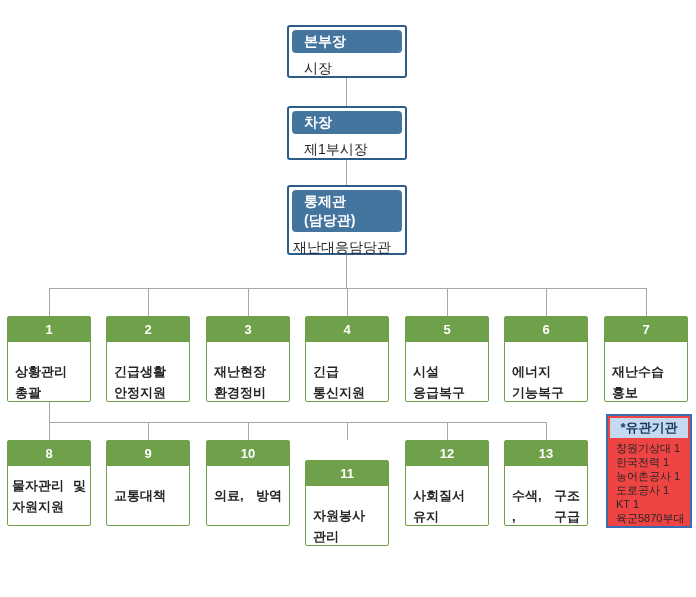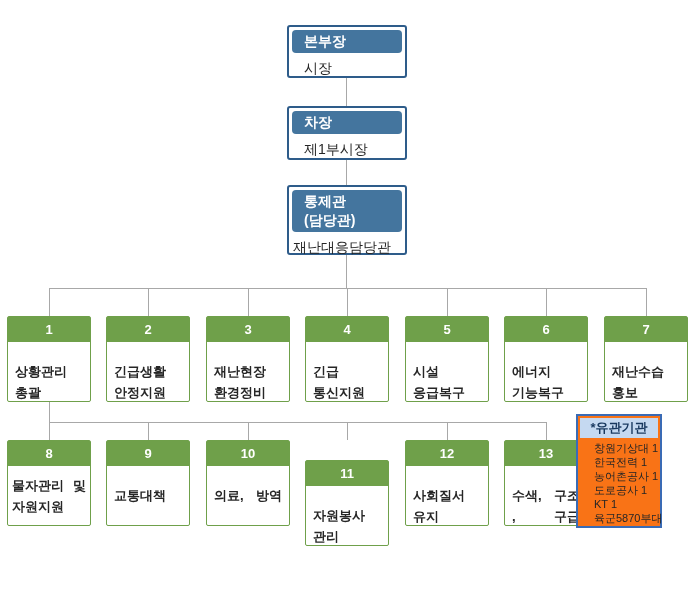--- a/index.html
+++ b/index.html
@@ -23,25 +23,25 @@
   .chain-body .jline{padding:0 15px;line-height:24px;}
 
   
   .g-box{position:absolute;width:84px;height:86px;background:#fff;
          border:1px solid var(--green,#6FA04A);border-radius:2px;box-sizing:border-box;}
   .g-head{height:25px;line-height:25px;background:var(--green,#6FA04A);
           color:#fff;text-align:center;font-weight:bold;font-size:13px;}
   .g-body{padding:19px 7px;font-size:13px;font-weight:bold;line-height:21px;}
 
   
-  .side-box{position:absolute;left:576px;top:414px;width:86px;height:114px;background:#f97316;
+  .side-box{position:absolute;left:606px;top:414px;width:86px;height:114px;background:#ef4444;
             border:2px solid var(--side_border,#3A6BB5);box-sizing:border-box;}
   .side-head{margin:2px;background:var(--light_blue,#C5D9F1);color:var(--navy,#17375E);
              font-weight:bold;font-size:13px;text-align:center;line-height:20px;}
-  .side-body{padding:1px 16px;font-size:11px;line-height:14px;white-space:nowrap;}
+  .side-body{padding:1px 8px;font-size:11px;line-height:14px;white-space:nowrap;}
 </style>
 </head>
 <body>
 
 <div class="stage">
 
   <div class="line v" style="left:346px;top:78px;height:28px"></div>
   <div class="line v" style="left:346px;top:160px;height:25px"></div>
   <div class="line v" style="left:346px;top:255px;height:33px"></div>
   <div class="line h" style="left:49px;top:288px;width:598px"></div>

